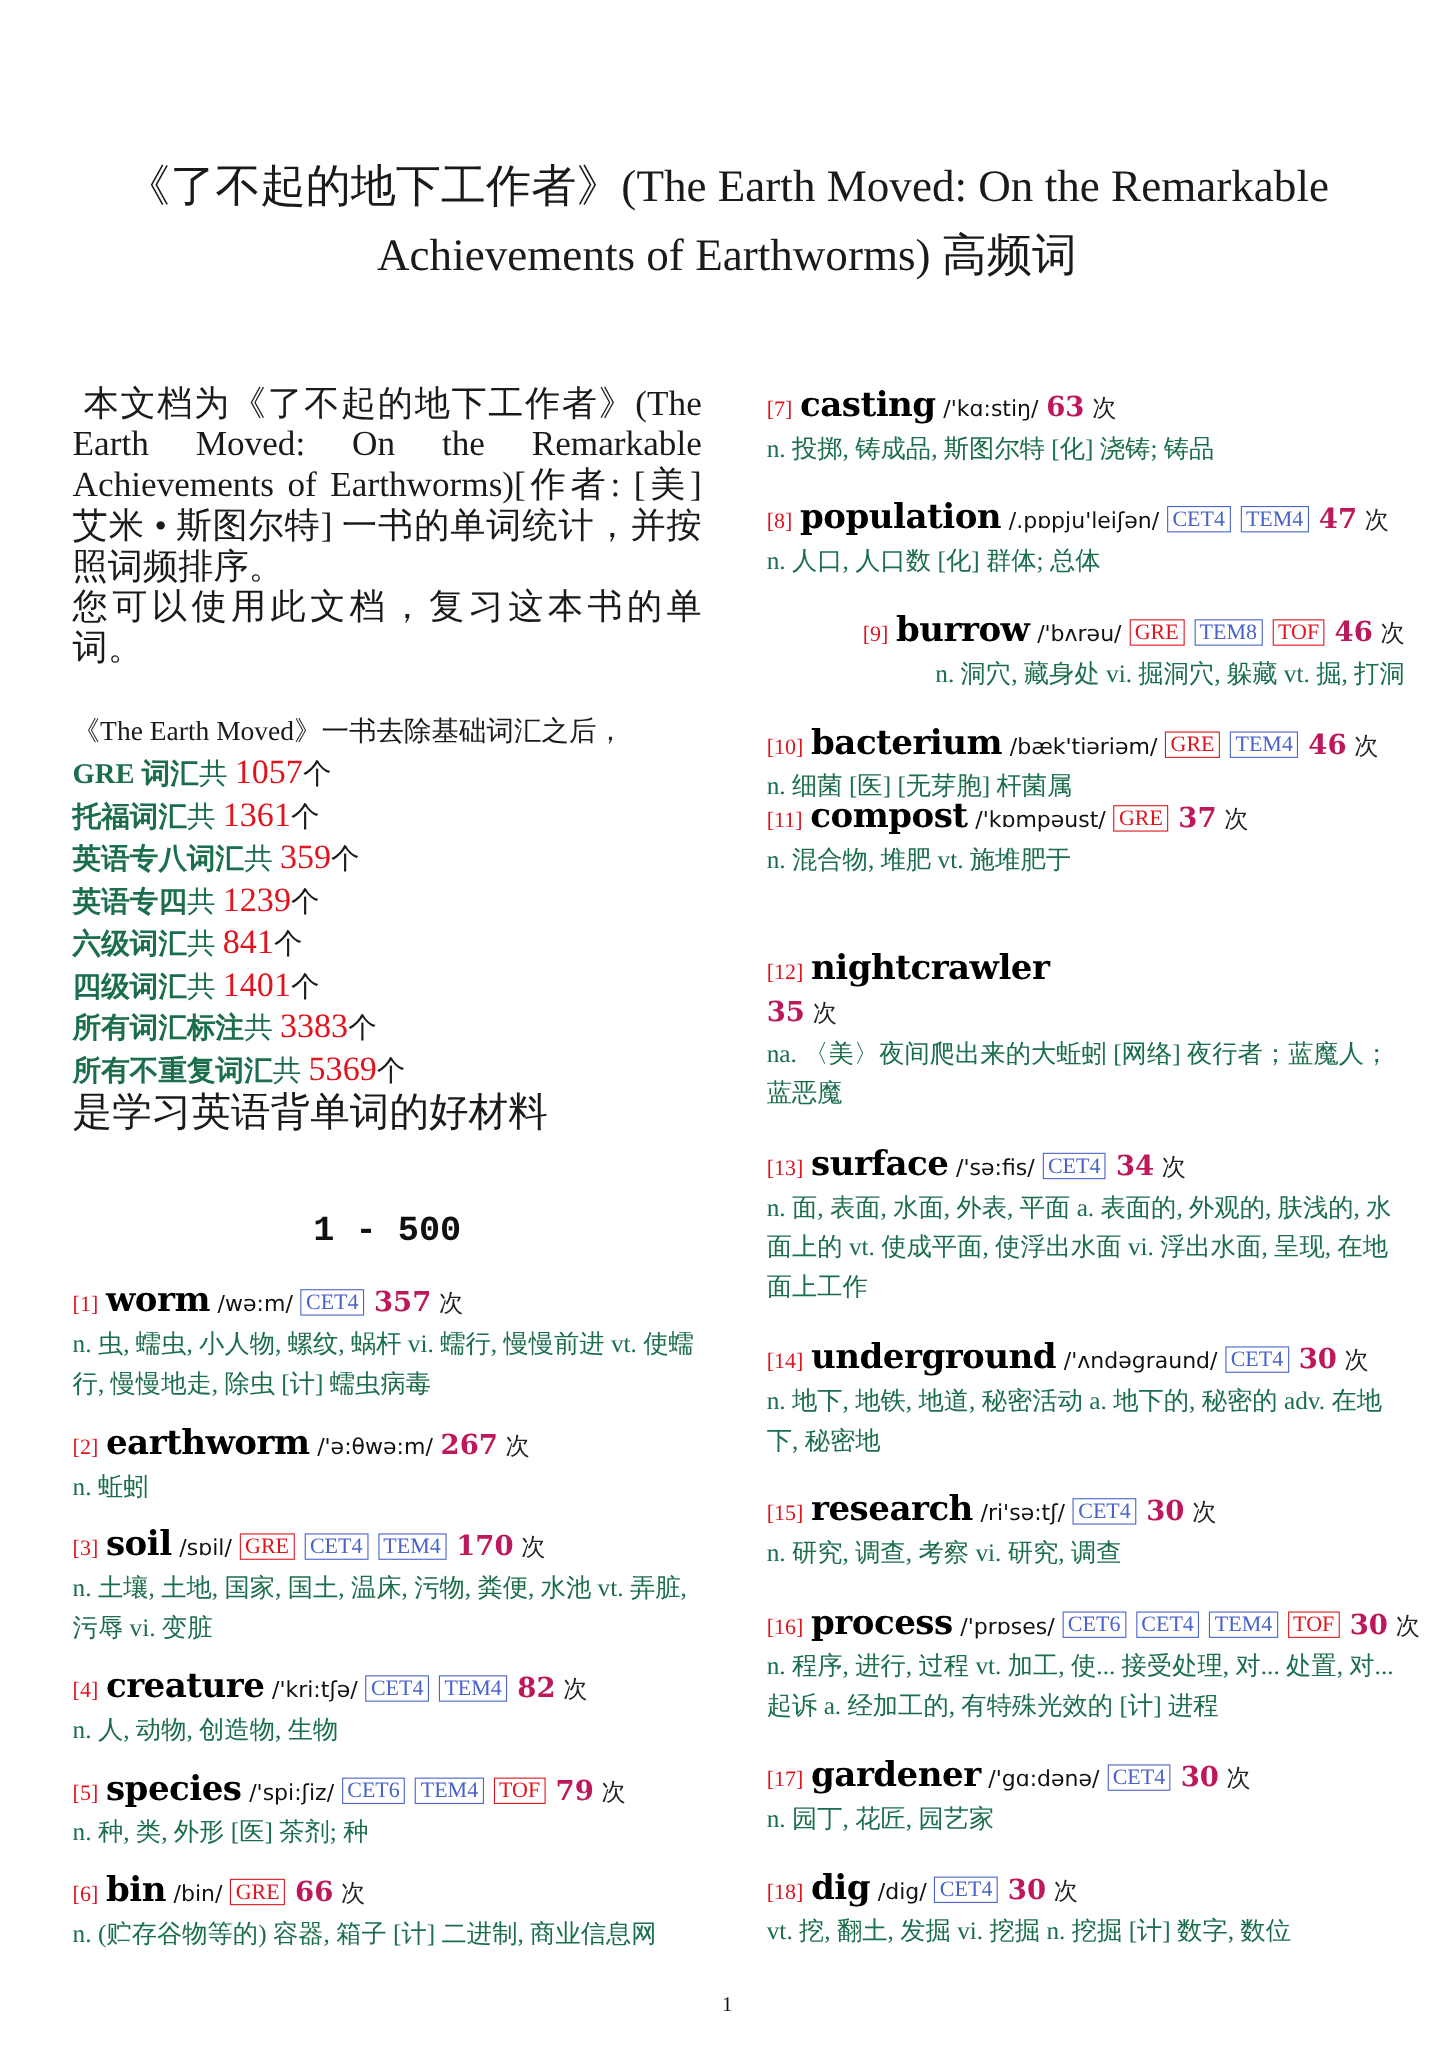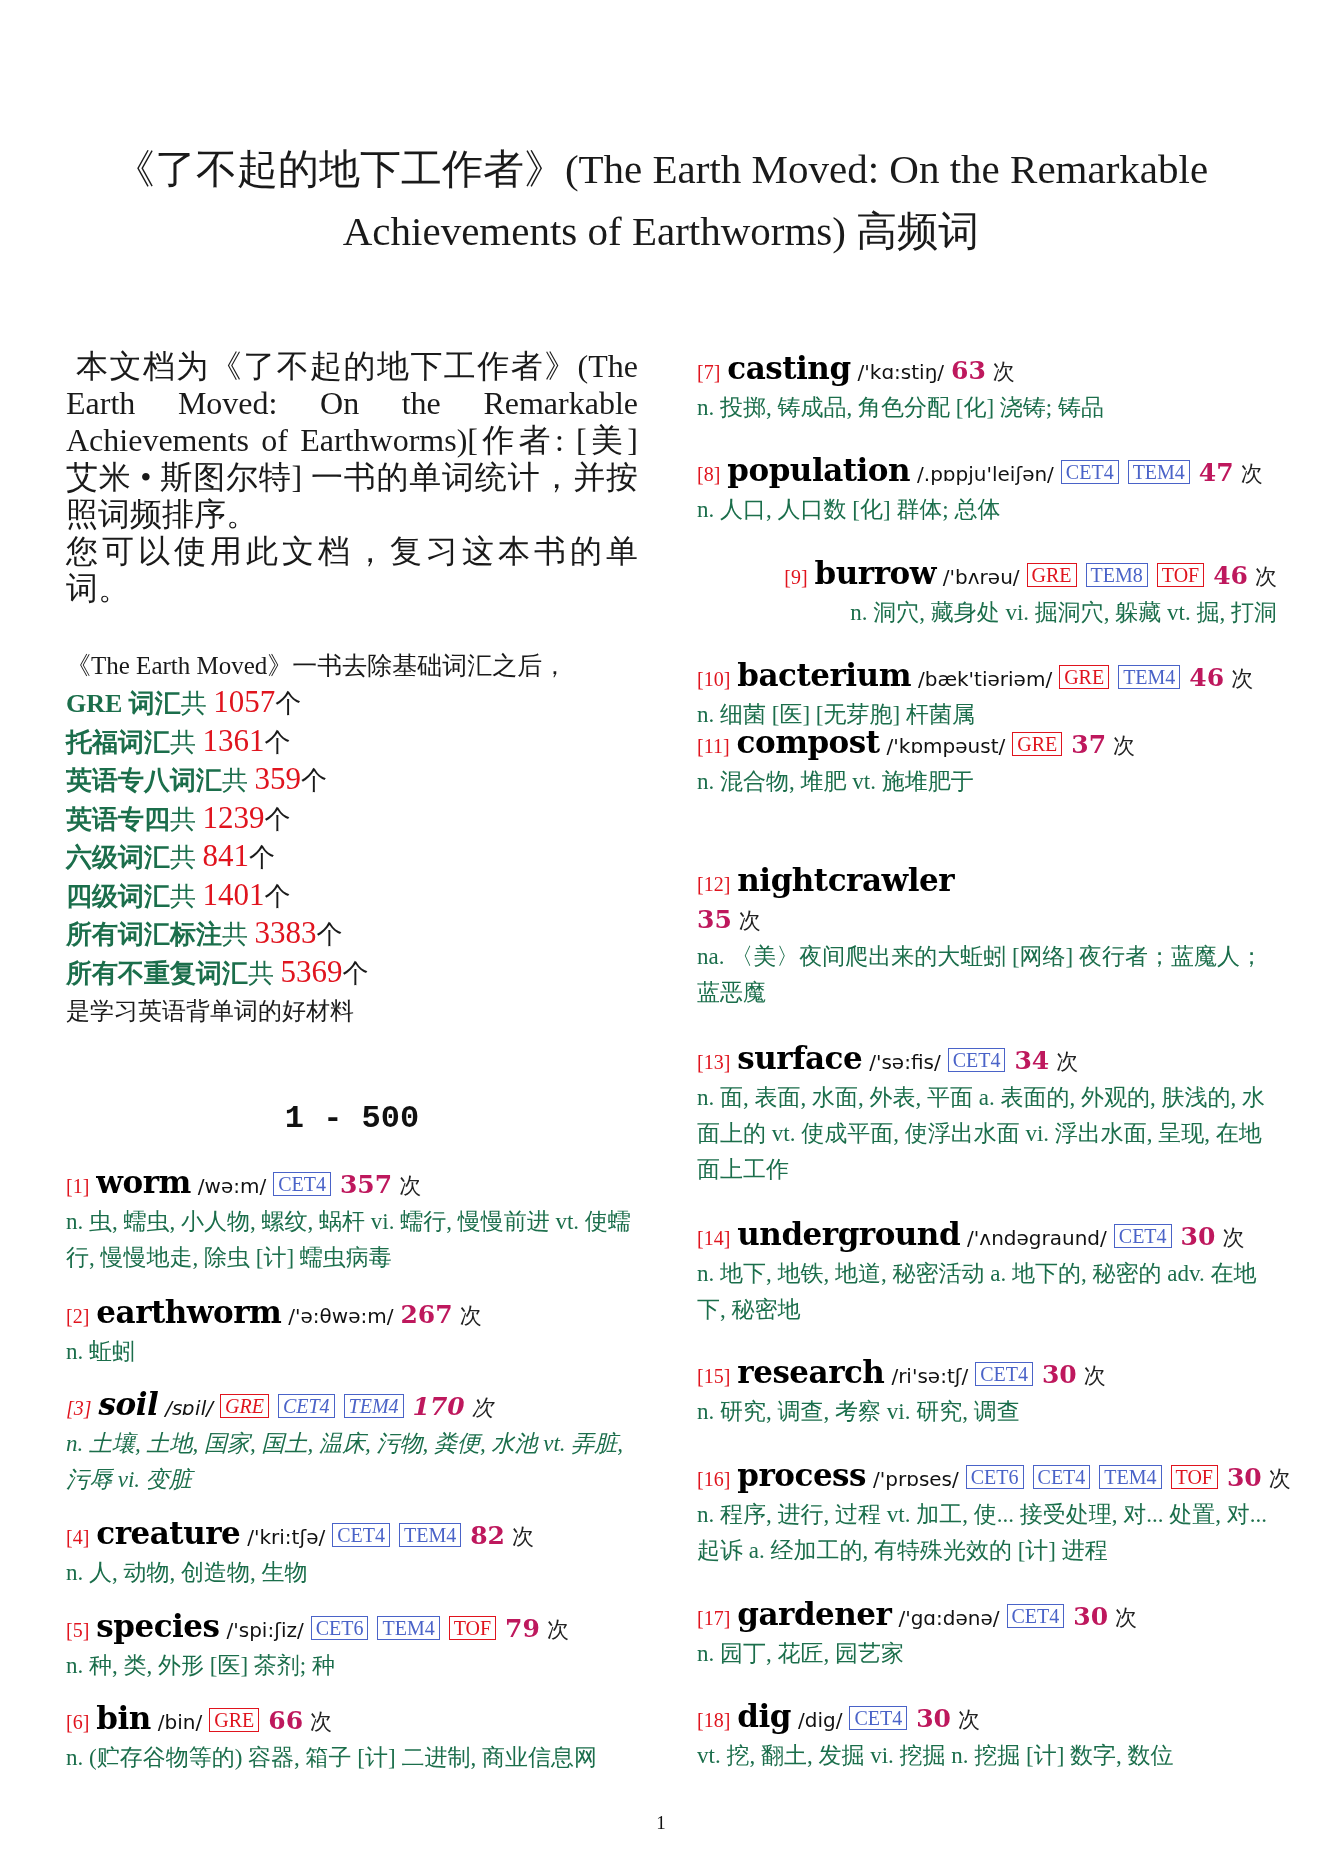--- a/index.html
+++ b/index.html
@@ -11,21 +11,21 @@
              font-family: "Liberation Serif", "DejaVu Serif", serif; font-size: 32px; line-height: 37px;
              text-align: justify; color: #1a1a1a; }
     .stats { position: absolute; left: 66px; top: 648px; width: 572px;
              font-family: "Liberation Serif", "DejaVu Serif", serif; }
     .stats .lead { font-size: 25px; line-height: 36px; color: #1a1a1a; }
     .stats .row { font-size: 26px; line-height: 36.5px; }
     .stats .lbl { color: #1b6e4b; font-weight: bold; }
     .stats .lbl2 { color: #1b6e4b; }
     .stats .num { color: #e0141e; font-size: 31px; }
     .stats .unit { color: #1a1a1a; }
-    .stats .closing { font-size: 24px; line-height: 38px; color: #1a1a1a; }
+    .stats .closing { font-size: 36px; line-height: 38px; color: #1a1a1a; }
     .range { position: absolute; left: 66px; top: 1100px; width: 572px; text-align: center;
              font-family: Liberation Mono, monospace; font-weight: bold; font-size: 32px; color: #111; }
     .entry { position: absolute; }
     .head { font-size: 22px; line-height: 36px; white-space: nowrap; }
     .idx { color: #e0141e; font-family: "Liberation Serif", serif; font-size: 20px; }
     .word { font-family: "DejaVu Serif", serif; font-weight: bold; font-size: 31px; color: #000; letter-spacing: -0.5px; }
     .ipa { font-family: "DejaVu Sans", "Liberation Sans", sans-serif; font-size: 20px; color: #111; }
     .tag { display: inline-block; font-family: "Liberation Serif", serif; font-size: 20px; line-height: 22px;
            padding: 0 4px; border: 1.3px solid; vertical-align: 2px; margin-right: 2px; }
     .tag.blue { color: #4a63c8; border-color: #4a63c8; }
@@ -68,39 +68,39 @@
 
 <div id="entries">
     <div class="entry" style="left: 66px; top: 1164px; width: 572px;">
       <div class="head"><span class="idx">[1]</span> <span class="word">worm</span> <span class="ipa">/wə:m/</span> <span class="tag blue">CET4</span> <span class="count">357</span> <span class="ci">次</span></div>
       <div class="def">n. 虫, 蠕虫, 小人物, 螺纹, 蜗杆 vi. 蠕行, 慢慢前进 vt. 使蠕行, 慢慢地走, 除虫 [计] 蠕虫病毒</div>
     </div>
     <div class="entry" style="left: 66px; top: 1294px; width: 572px;">
       <div class="head"><span class="idx">[2]</span> <span class="word">earthworm</span> <span class="ipa">/'ə:θwə:m/</span> <span class="count">267</span> <span class="ci">次</span></div>
       <div class="def">n. 蚯蚓</div>
     </div>
-    <div class="entry" style="left: 66px; top: 1386px; width: 572px; font-style: italic;">
+    <div class="entry" style="left: 66px; top: 1386px; width: 572px;">
       <div class="head"><span class="idx">[3]</span> <span class="word">soil</span> <span class="ipa">/sɒil/</span> <span class="tag red">GRE</span> <span class="tag blue">CET4</span> <span class="tag blue">TEM4</span> <span class="count">170</span> <span class="ci">次</span></div>
       <div class="def">n. 土壤, 土地, 国家, 国土, 温床, 污物, 粪便, 水池 vt. 弄脏, 污辱 vi. 变脏</div>
     </div>
     <div class="entry" style="left: 66px; top: 1515px; width: 572px;">
       <div class="head"><span class="idx">[4]</span> <span class="word">creature</span> <span class="ipa">/'kri:tʃə/</span> <span class="tag blue">CET4</span> <span class="tag blue">TEM4</span> <span class="count">82</span> <span class="ci">次</span></div>
       <div class="def">n. 人, 动物, 创造物, 生物</div>
     </div>
     <div class="entry" style="left: 66px; top: 1608px; width: 572px;">
       <div class="head"><span class="idx">[5]</span> <span class="word">species</span> <span class="ipa">/'spi:ʃiz/</span> <span class="tag blue">CET6</span> <span class="tag blue">TEM4</span> <span class="tag red">TOF</span> <span class="count">79</span> <span class="ci">次</span></div>
       <div class="def">n. 种, 类, 外形 [医] 茶剂; 种</div>
     </div>
     <div class="entry" style="left: 66px; top: 1700px; width: 572px;">
       <div class="head"><span class="idx">[6]</span> <span class="word">bin</span> <span class="ipa">/bin/</span> <span class="tag red">GRE</span> <span class="count">66</span> <span class="ci">次</span></div>
       <div class="def">n. (贮存谷物等的) 容器, 箱子 [计] 二进制, 商业信息网</div>
     </div>
     <div class="entry" style="left: 697px; top: 350px; width: 580px;">
       <div class="head"><span class="idx">[7]</span> <span class="word">casting</span> <span class="ipa">/'kɑ:stiŋ/</span> <span class="count">63</span> <span class="ci">次</span></div>
-      <div class="def">n. 投掷, 铸成品, 角色分配 [化] 浇铸; 铸品</div>
+      <div class="def">n. 投掷, 铸成品, 斯图尔特 [化] 浇铸; 铸品</div>
     </div>
     <div class="entry" style="left: 697px; top: 452px; width: 580px;">
       <div class="head"><span class="idx">[8]</span> <span class="word">population</span> <span class="ipa">/.pɒpju'leiʃən/</span> <span class="tag blue">CET4</span> <span class="tag blue">TEM4</span> <span class="count">47</span> <span class="ci">次</span></div>
       <div class="def">n. 人口, 人口数 [化] 群体; 总体</div>
     </div>
     <div class="entry" style="left: 697px; top: 555px; width: 580px; text-align: right;">
       <div class="head"><span class="idx">[9]</span> <span class="word">burrow</span> <span class="ipa">/'bʌrəu/</span> <span class="tag red">GRE</span> <span class="tag blue">TEM8</span> <span class="tag red">TOF</span> <span class="count">46</span> <span class="ci">次</span></div>
       <div class="def">n. 洞穴, 藏身处 vi. 掘洞穴, 躲藏 vt. 掘, 打洞</div>
     </div>
     <div class="entry" style="left: 697px; top: 657px; width: 580px;">

